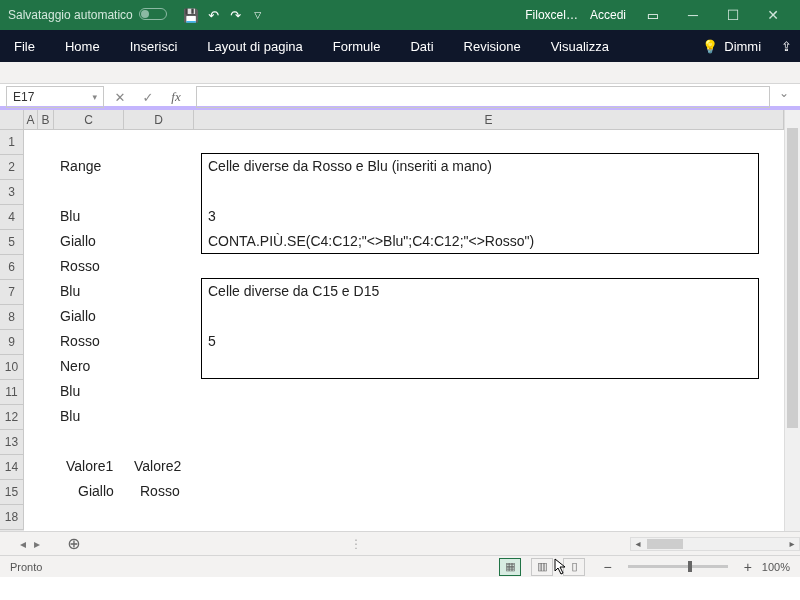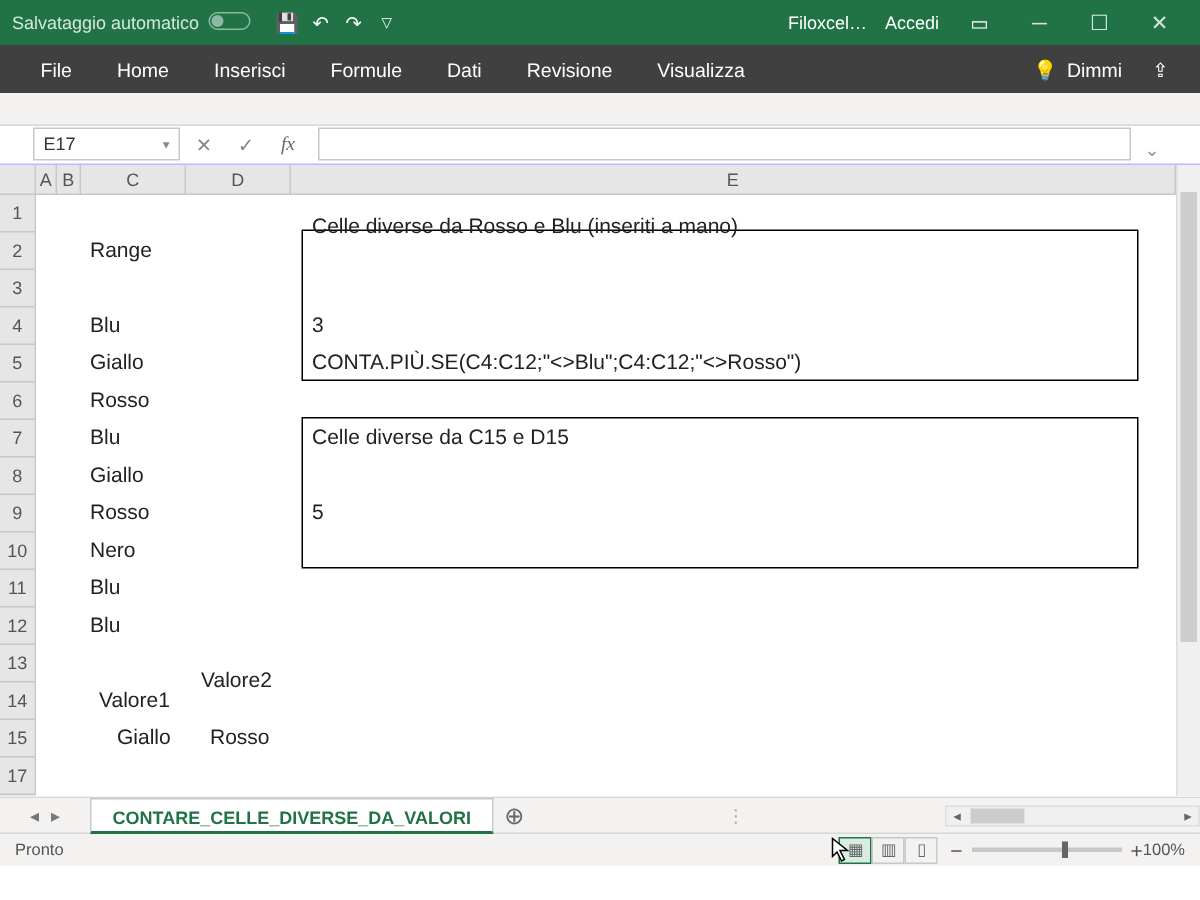--- a/index.html
+++ b/index.html
@@ -6,25 +6,25 @@
 body{width:800px;height:600px;background:#fff;overflow:hidden;position:relative;font-size:12px}
 .titlebar{height:30px;background:#217346;color:#d4e8dd;display:flex;align-items:center;padding:0 8px;font-size:12px}
 .autosave{display:flex;gap:6px;margin-right:14px}
 .toggle{width:28px;height:12px;border:1px solid #8bb9a3;border-radius:7px;position:relative}
 .toggle::after{content:"";position:absolute;left:1px;top:1px;width:8px;height:8px;border-radius:50%;background:#8bb9a3}
 .ti{width:22px;height:22px;display:flex;align-items:center;justify-content:center;color:#fff;font-size:13px}
 .spacer{flex:1}
 .doc{color:#fff;font-size:12px;margin:0 6px}
 .wctl{display:flex;gap:2px;margin-left:10px}
 .wctl div{width:38px;height:24px;display:flex;align-items:center;justify-content:center;color:#cfe5da;font-size:14px}
-.ribbon{height:32px;background:#404040;display:flex;align-items:center;padding:0 21px;gap:18px}
+.ribbon{height:32px;background:#0f172a;display:flex;align-items:center;padding:0 8px;gap:18px}
 .ribbon .tab{color:#fff;font-size:13px;padding:4px 6px;cursor:pointer}
 .ribbon .right{margin-left:auto;display:flex;align-items:center;gap:6px;color:#fff;font-size:13px}
 .rb2{height:22px;background:#f3f2f1;border-bottom:1px solid #d6d6d6}
-.fbar{height:26px;background:#fff;border-bottom:1px solid #c4b5fd;display:flex;align-items:flex-end;padding:2px 22px;gap:4px}
+.fbar{height:26px;background:#fff;border-bottom:4px solid #c4b5fd;display:flex;align-items:flex-start;padding:2px 6px;gap:4px}
 .namebox{width:98px;height:22px;border:1px solid #c8c8c8;display:flex;align-items:center;padding:0 6px;font-size:12px;justify-content:space-between;color:#333}
 .fbtn{width:24px;height:22px;display:flex;align-items:center;justify-content:center;color:#888;font-size:13px}
 .fx{font-style:italic;font-family:"Times New Roman";font-size:13px;color:#666}
 .fval{flex:1;height:22px;border:1px solid #c8c8c8;margin-left:4px}
 .dd{width:20px;color:#888;text-align:center}
 .grid{position:relative;height:421px;background:#fff;overflow:hidden}
 .colhdr{position:absolute;top:0;left:0;right:16px;height:20px;display:flex;background:#e6e6e6}
 .rh{width:24px;border-right:1px solid #c8c8c8;border-bottom:1px solid #c8c8c8;background:#e6e6e6}
 .ch{border-right:1px solid #c8c8c8;border-bottom:1px solid #c8c8c8;text-align:center;font-size:12px;color:#555;line-height:20px;background:#e6e6e6}
 .rowhdr{position:absolute;top:20px;left:0;width:24px;bottom:0;background:#e6e6e6}
@@ -36,21 +36,21 @@
 .vscroll{position:absolute;top:0;right:0;width:16px;bottom:0;background:#f0f0f0;border-left:1px solid #ddd}
 .vscroll .thumb{position:absolute;top:18px;left:2px;right:2px;height:300px;background:#cdcdcd}
 .sheetbar{height:24px;background:#f3f2f1;border-top:1px solid #d6d6d6;display:flex;align-items:center;font-size:12px}
 .nav{width:60px;display:flex;justify-content:center;gap:8px;color:#777}
 .stab{padding:0 14px;height:24px;line-height:24px;background:#fff;border:1px solid #c8c8c8;border-bottom:2px solid #217346;color:#217346;font-weight:700;font-size:12px}
 .plus{width:28px;text-align:center;color:#666;font-size:16px}
 .hscroll{margin-left:auto;width:170px;height:14px;background:#f0f0f0;border:1px solid #ddd;display:flex;align-items:center}
 .hscroll .hbtn{width:14px;text-align:center;color:#666;font-size:10px}
 .hscroll .tr{flex:1;position:relative}
 .hscroll .th{position:absolute;left:2px;top:-5px;width:36px;height:10px;background:#cdcdcd}
-.status{height:22px;background:#f3f2f1;border-top:1px solid #d6d6d6;display:flex;align-items:center;padding:0 10px;font-size:11px;color:#555;}
+.status{height:22px;background:#f3f2f1;border-top:1px solid #d6d6d6;display:flex;align-items:center;padding:0 10px;font-size:11px;color:#555;gap:10px}
 .status .sp{flex:1}
 .vbtn{width:22px;height:18px;border:1px solid #c8c8c8;display:flex;align-items:center;justify-content:center;font-size:11px;color:#666}
 .vbtn.active{background:#d8ece2;border-color:#217346}
 .zslider{width:100px;height:3px;background:#c8c8c8;position:relative;margin:0 6px}
 .zslider .zk{position:absolute;left:60px;top:-4px;width:4px;height:11px;background:#666}
 .cursor{position:absolute;width:14px;height:18px;pointer-events:none}
 </style>
 </head>
 <body>
 
@@ -71,20 +71,21 @@
     <div>─</div>
     <div>☐</div>
     <div>✕</div>
   </div>
 </div>
 
 <div class="ribbon">
   <span class="tab">File</span>
   <span class="tab">Home</span>
   <span class="tab">Inserisci</span>
+  <span class="tab">Layout di pagina</span>
   <span class="tab">Formule</span>
   <span class="tab">Dati</span>
   <span class="tab">Revisione</span>
   <span class="tab">Visualizza</span>
   <div class="right">
     <span>💡</span>
     <span>Dimmi</span>
     <span style="margin-left:14px">⇪</span>
   </div>
 </div>
@@ -120,56 +121,55 @@
     <div class="rhc">6</div>
     <div class="rhc">7</div>
     <div class="rhc">8</div>
     <div class="rhc">9</div>
     <div class="rhc">10</div>
     <div class="rhc">11</div>
     <div class="rhc">12</div>
     <div class="rhc">13</div>
     <div class="rhc">14</div>
     <div class="rhc">15</div>
-    <div class="rhc">17</div>
+    <div class="rhc">18</div>
   </div>
   <div class="cells">
     <div class="cell bold" style="left:32px;top:25px">Range</div>
     <div class="cell" style="left:32px;top:75px">Blu</div>
     <div class="cell" style="left:32px;top:100px">Giallo</div>
     <div class="cell" style="left:32px;top:125px">Rosso</div>
     <div class="cell" style="left:32px;top:150px">Blu</div>
     <div class="cell" style="left:32px;top:175px">Giallo</div>
     <div class="cell" style="left:32px;top:200px">Rosso</div>
     <div class="cell" style="left:32px;top:225px">Nero</div>
     <div class="cell" style="left:32px;top:250px">Blu</div>
     <div class="cell" style="left:32px;top:275px">Blu</div>
     <div class="cell bold" style="left:38px;top:325px">Valore1</div>
     <div class="cell" style="left:50px;top:350px">Giallo</div>
-    <div class="cell bold" style="left:106px;top:312px">Valore2</div>
+    <div class="cell bold" style="left:106px;top:325px">Valore2</div>
     <div class="cell" style="left:112px;top:350px">Rosso</div>
     <div class="boxed" style="position:absolute;left:177px;top:23px;width:558px;height:101px"></div>
-    <div class="cell bold" style="left:180px;top:9px">Celle diverse da Rosso e Blu (inseriti a mano)</div>
+    <div class="cell bold" style="left:180px;top:25px">Celle diverse da Rosso e Blu (inseriti a mano)</div>
     <div class="cell" style="left:180px;top:75px">3</div>
     <div class="cell" style="left:180px;top:100px">CONTA.PIÙ.SE(C4:C12;"&lt;&gt;Blu";C4:C12;"&lt;&gt;Rosso")</div>
     <div class="boxed" style="position:absolute;left:177px;top:148px;width:558px;height:101px"></div>
     <div class="cell bold" style="left:180px;top:150px">Celle diverse da C15 e D15</div>
     <div class="cell" style="left:180px;top:200px">5</div>
   </div>
   <div class="vscroll">
       <div class="thumb"></div>
     </div>
 </div>
 
 <div class="sheetbar">
   <div class="nav">
       <span>◂</span>
       <span>▸</span>
     </div>
-  <div class="stab">CONTARE_CELLE_DIVERSE_DA_VALORI</div>
   <div class="plus">⊕</div>
   <span style="margin-left:auto;margin-right:6px;color:#aaa">⋮</span>
   <div class="hscroll">
     <div class="hbtn">◂</div>
     <div class="tr">
         <div class="th"></div>
       </div>
     <div class="hbtn">▸</div>
   </div>
 </div>

